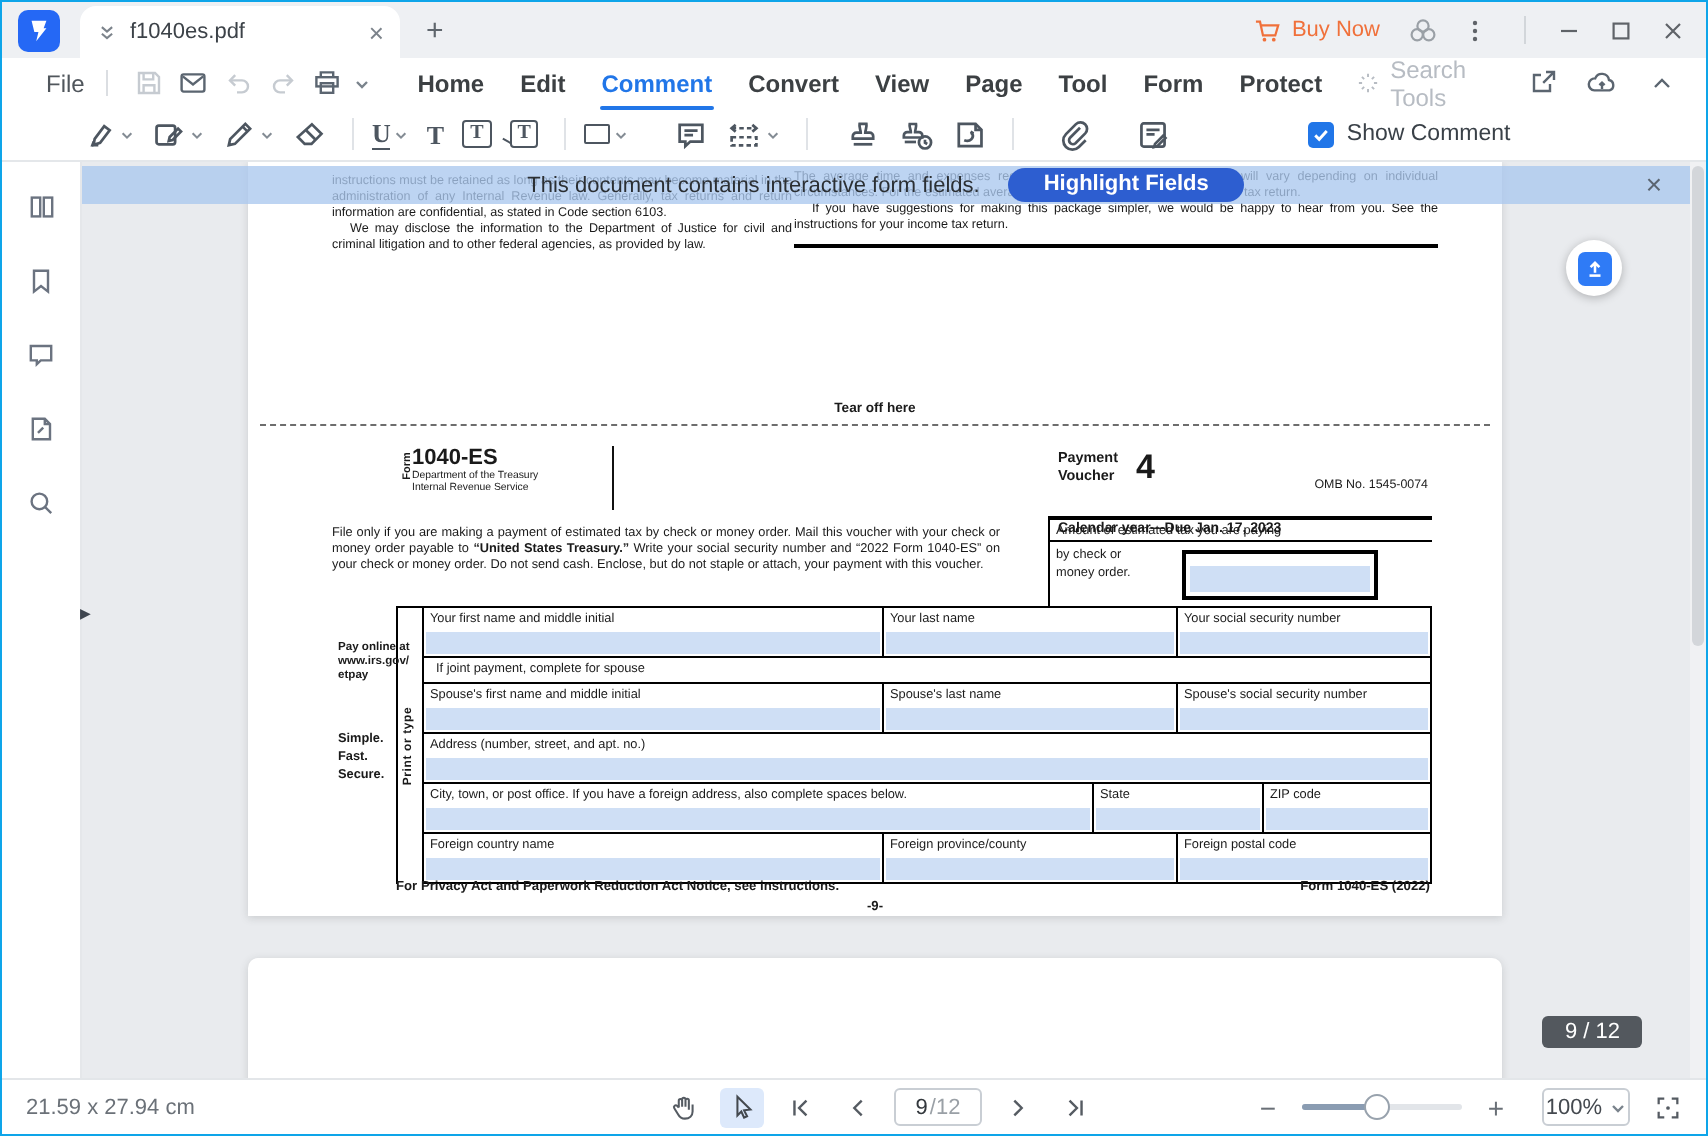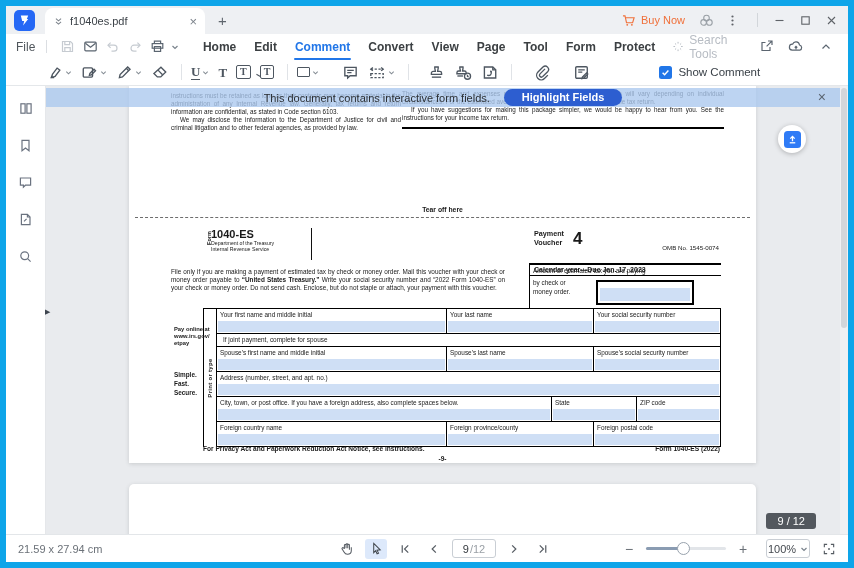--- a/index.html
+++ b/index.html
@@ -1,37 +1,37 @@
 <!DOCTYPE html>
 <html><head>
 <meta charset="utf-8">
 <style>
   *{box-sizing:border-box;margin:0;padding:0}
   html,body{width:854px;height:568px;overflow:hidden}
   body{font-family:"Liberation Sans",sans-serif;background:#fff}
   svg{display:block}
-  .window{position:relative;width:854px;height:568px;border:6px solid #0ea5e9;background:#b91c1c;overflow:hidden}
+  .window{position:relative;width:854px;height:568px;border:1px solid #0ea5e9;background:#b91c1c;overflow:hidden}
 
   
   .titlebar{height:28px;background:#eef0f3;display:flex;align-items:center;position:relative}
   .logo{width:21px;height:21px;margin-left:8px;border-radius:5px;background:#2568f5;display:flex;align-items:center;justify-content:center}
   .tab{height:26px;margin-left:10px;margin-top:2px;width:160px;background:#fff;border-radius:8px 8px 0 0;display:flex;align-items:center;padding:0 8px;gap:6px}
   .tab-title{font-size:11px;color:#3c4248;flex:1;white-space:nowrap;overflow:hidden}
   .tab-close{font-size:13px;color:#7c838b;line-height:1;cursor:default}
   .newtab{font-size:15px;color:#5f666d;margin-left:13px}
   .tb-spacer{flex:1}
   .buynow{display:flex;align-items:center;gap:5px;color:#f0703a;font-size:11px;margin-right:14px}
   .promo{margin-right:12px;color:#9aa0a6}
   .dots{margin-right:10px;color:#5f6368}
   .winsep{width:1px;height:14px;background:#d2d6da;margin:0 8px}
   .winbtn{width:26px;height:24px;display:flex;align-items:center;justify-content:center;color:#5f6368}
 
   
   .menubar{height:25px;background:#fff;display:flex;align-items:center;font-size:12px;color:#3c4043}
-  .mb-file{margin-left:10px;color:#50565c}
+  .mb-file{margin-left:22px;color:#50565c}
   .mb-sep{width:1px;height:13px;background:#dbdee2;margin:0 9px 0 11px}
   .mb-ic{width:24px;height:22px;display:flex;align-items:center;justify-content:center;color:#5b6570}
   .mb-ic.dis{color:#c6cbd1}
   .mb-chv{width:14px;display:flex;align-items:center;justify-content:center;color:#7a838c}
   .mb-tabs{display:flex;align-items:center;margin-left:12px}
   .mb-tab{padding:4px 9px;color:#3c4043;font-weight:bold;position:relative}
   .mb-tab.active{color:#2176e8}
   .mb-tab.active::after{content:"";position:absolute;left:8px;right:8px;bottom:-2px;height:2px;background:#2176e8;border-radius:1px}
   .searchtools{display:flex;align-items:center;gap:5px;color:#b7bcc3;margin-left:8px;font-weight:normal}
   .mb-right{margin-left:auto;margin-right:10px;display:flex;align-items:center;gap:6px;color:#5b6570}

